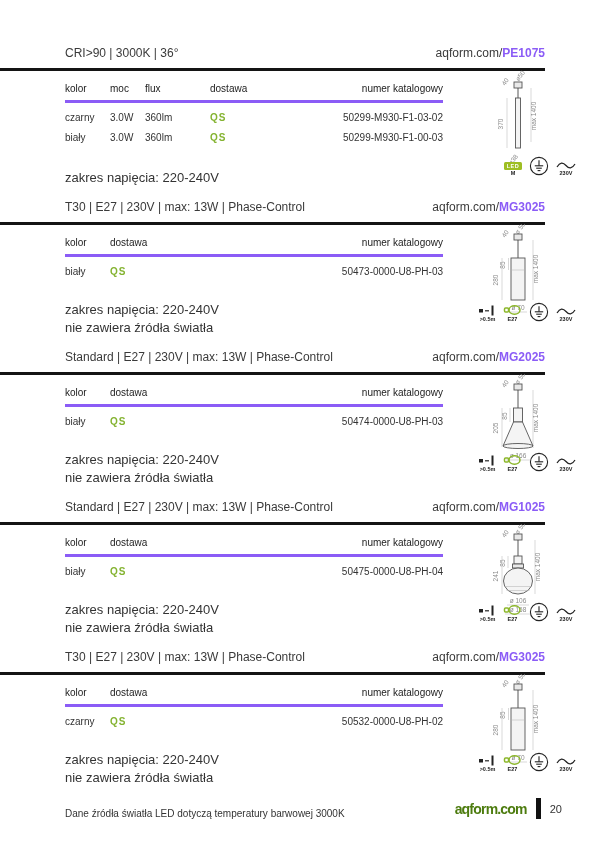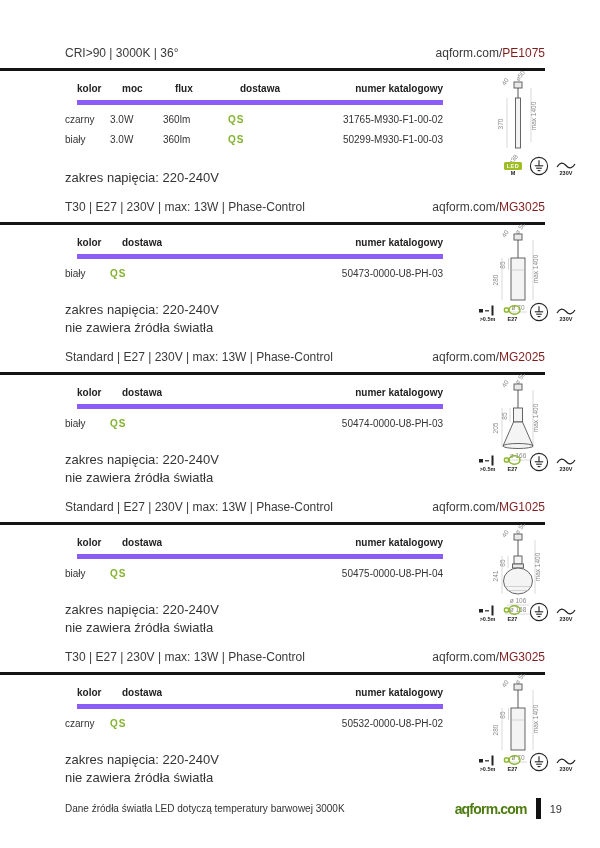--- a/index.html
+++ b/index.html
@@ -3,49 +3,49 @@
 <meta charset="utf-8">
 <style>
   * { margin:0; padding:0; box-sizing:border-box; }
   html,body { background:#ffffff; }
   body { font-family:"Liberation Sans", sans-serif; color:#333; }
   .page { position:relative; width:600px; height:848px; background:#fff; overflow:hidden; }
 
   .section { position:absolute; left:0; width:600px; height:152px; }
   .sec-head { position:absolute; top:2px; left:65px; right:55px; display:flex; justify-content:space-between; align-items:baseline; font-size:12px; color:#3a3a3a; }
   .sec-head .url { color:#3a3a3a; text-decoration:none; }
-  .sec-head b { font-weight:normal; color:#7f1d1d; }
+  .sec-head b { font-weight:bold; color:#8b5cf6; }
   .sec-rule { position:absolute; top:24px; left:0; width:545px; height:3px; background:#141414; }
 
   .tbl { position:absolute; left:65px; top:34px; width:378px; font-size:10px; color:#333; }
   .tr { display:flex; align-items:baseline; }
-  .th { font-weight:bold; padding:5px 0 6px 0; border-bottom:5px solid #8b5cf6; color:#222;margin-left:12px; }
+  .th { font-weight:normal; padding:5px 0 6px 0; border-bottom:3px solid #8b5cf6; color:#222; }
   .rw { padding-top:9px; }
-  .ck { width:45px; } .cm { width:53px; } .cf { width:65px; } .cd { width:80px; }
+  .ck { width:45px; } .cm { width:35px; } .cf { width:65px; } .cd { width:80px; }
   .cn { flex:1; text-align:right; }
   .qs { color:#84b331; font-weight:bold; letter-spacing:1px; }
 
   .note { position:absolute; left:65px; font-size:13px; color:#333; }
   .n1 { top:104px; } .n2 { top:122px; } .n-single { top:126px; }
 
   .drawing { position:absolute; right:30px; top:26px; }
   .drawing svg { display:block; }
   .dimtxt { font-size:6.5px; fill:#8a8a8a; font-family:"Liberation Sans", sans-serif; }
   .shape { fill:#f4f4f4; stroke:#555; stroke-width:0.9; }
   .shape2 { fill:#e9e9e9; stroke:#555; stroke-width:0.9; }
   .dimline { stroke:#b0b0b0; stroke-width:0.5; }
   .cable { stroke:#444; stroke-width:0.9; }
 
   .icons { position:absolute; right:24px; top:104px; display:flex; align-items:flex-end; gap:7px; }
   .icons-s1 { top:112px; }
   .icon-cell { display:flex; flex-direction:column; align-items:center; gap:1px; }
   .icon-label { font-size:5.5px; color:#222; font-weight:bold; line-height:1; }
   .led-badge { width:18px; height:8px; background:#9ebe23; color:#fff; font-size:5.5px; font-weight:bold; text-align:center; line-height:8px; border-radius:1.5px; letter-spacing:0.5px; }
 
-  .footer { position:absolute; top:798px; left:65px; right:38px; display:flex; justify-content:space-between; align-items:center; }
+  .footer { position:absolute; top:798px; left:65px; right:38px; display:flex; justify-content:space-between; align-items:flex-end; }
   .footer-note { font-size:10px; color:#333; }
   .footer-brand { display:flex; align-items:center; gap:9px; }
   .logo-text { font-size:14px; font-weight:bold; color:#4d7c0f; letter-spacing:-0.8px; }
   .page-bar { width:5px; height:21px; background:#111; }
   .page-num { font-size:11px; color:#333; }
 </style>
 </head>
 <body>
 
 <div class="page">
@@ -62,21 +62,21 @@
         <span class="cm">moc</span>
         <span class="cf">flux</span>
         <span class="cd">dostawa</span>
         <span class="cn">numer katalogowy</span>
       </div>
       <div class="tr rw">
         <span class="ck">czarny</span>
         <span class="cm">3.0W</span>
         <span class="cf">360lm</span>
         <span class="cd qs">QS</span>
-        <span class="cn">31765-M930-F1-00-02</span>
+        <span class="cn">50299-M930-F1-03-02</span>
       </div>
       <div class="tr rw">
         <span class="ck">biały</span>
         <span class="cm">3.0W</span>
         <span class="cf">360lm</span>
         <span class="cd qs">QS</span>
         <span class="cn">50299-M930-F1-00-03</span>
       </div>
     </div>
     <div class="note n-single">zakres napięcia: 220-240V</div>
@@ -409,17 +409,17 @@
         <div class="icon-label">230V</div>
       </div>
     </div>
   </div>
 
   <div class="footer">
     <span class="footer-note">Dane źródła światła LED dotyczą temperatury barwowej 3000K</span>
     <span class="footer-brand">
       <span class="logo-text">aqform.com</span>
       <span class="page-bar"></span>
-      <span class="page-num">19</span>
+      <span class="page-num">20</span>
     </span>
   </div>
 
 </div>
 
 </body></html>

